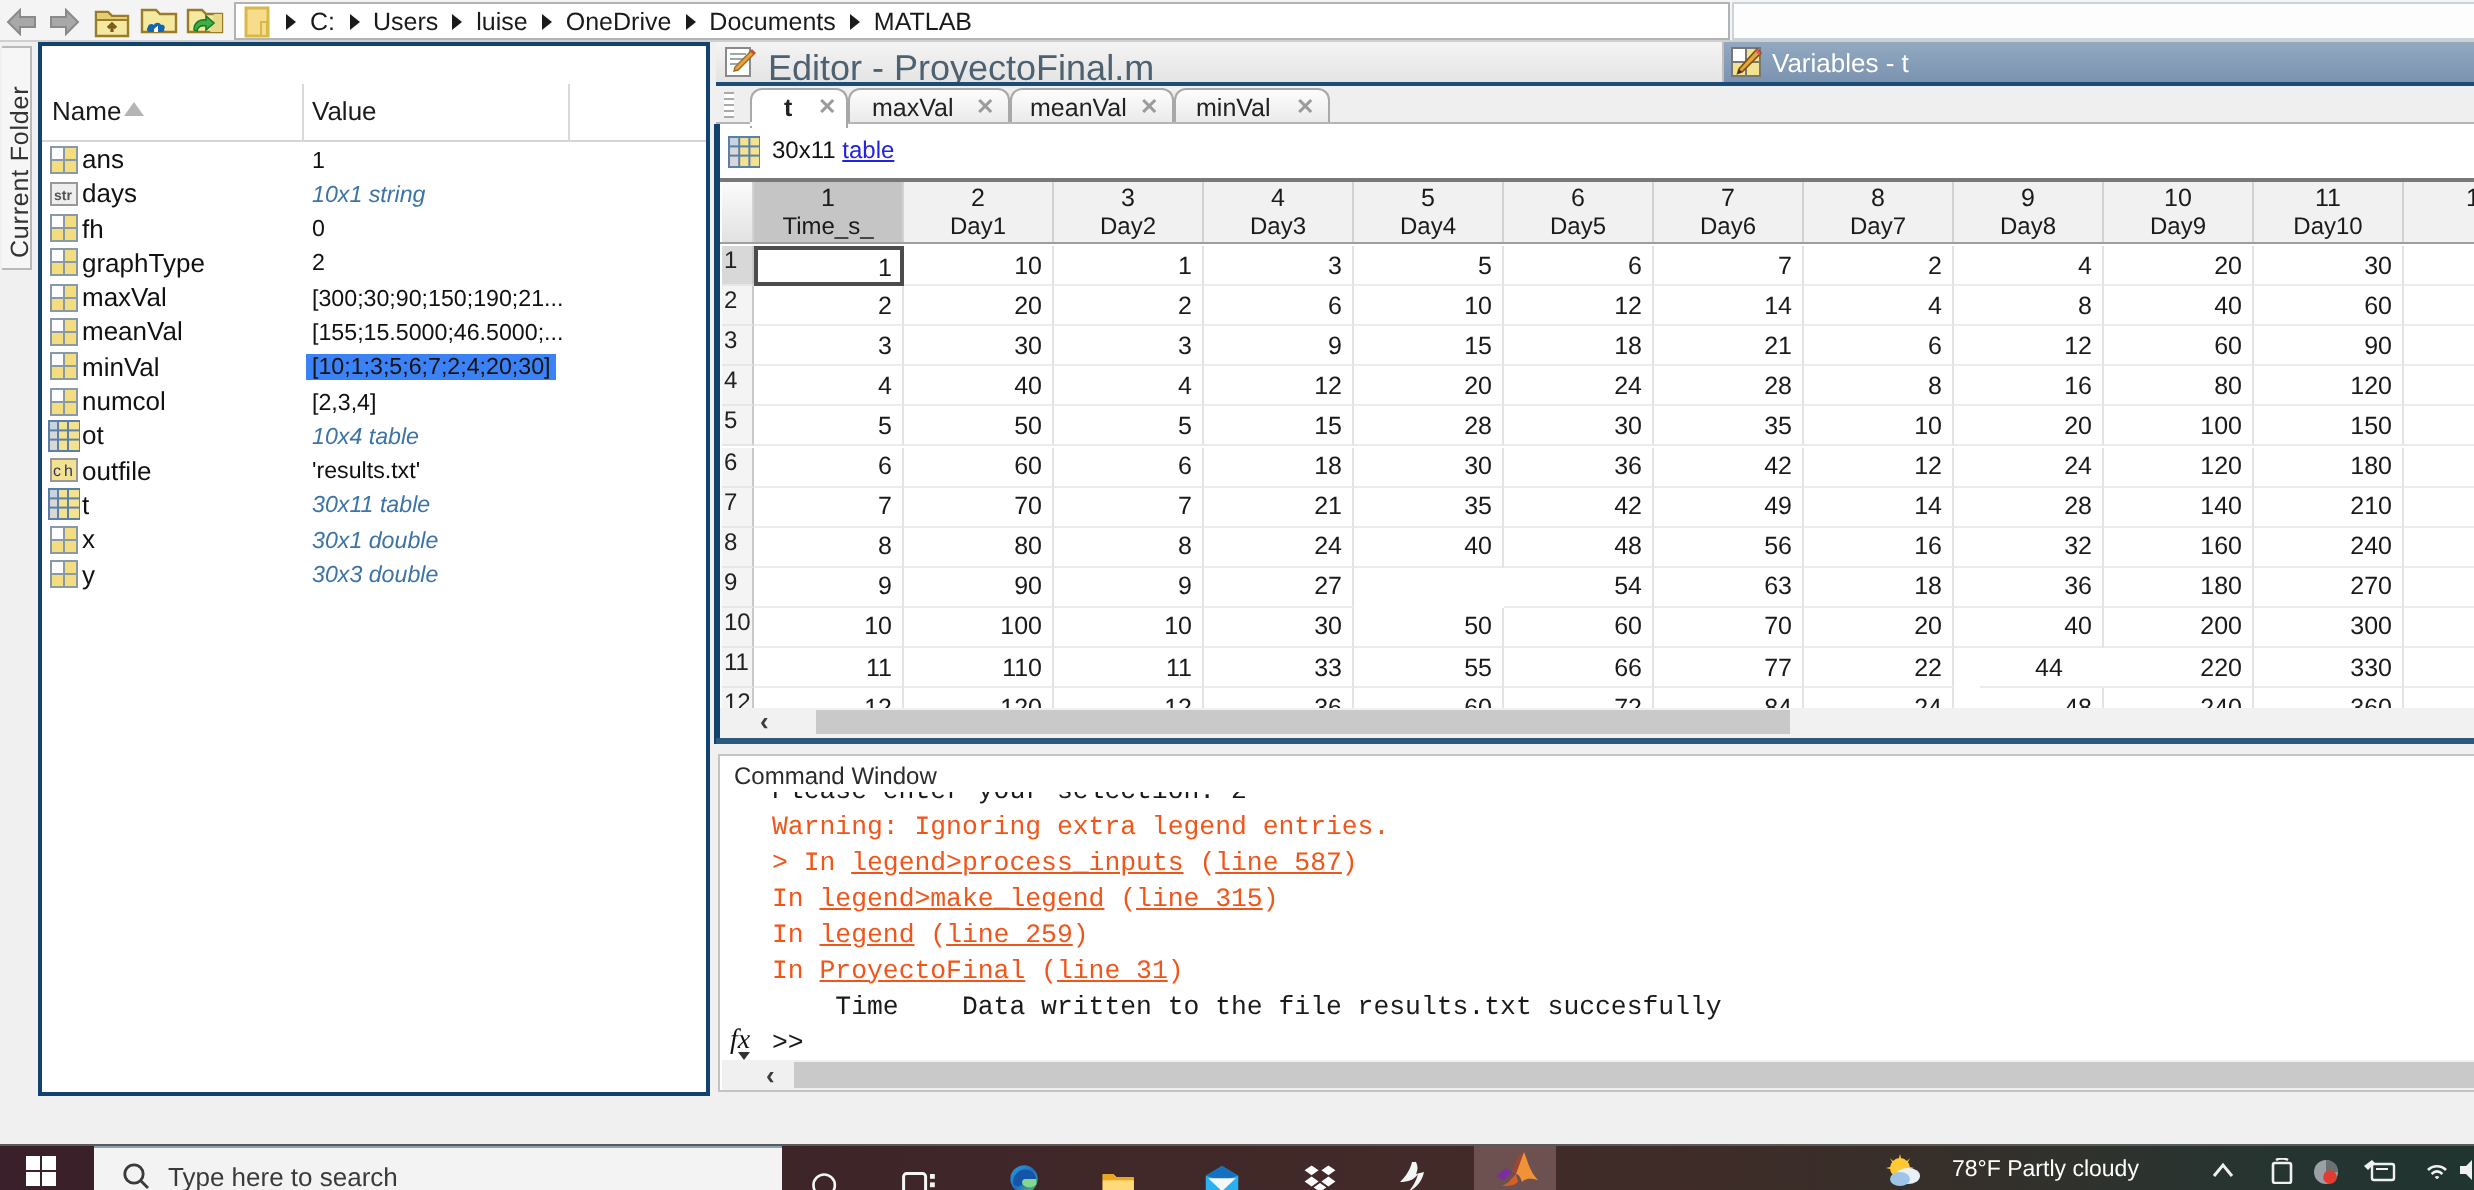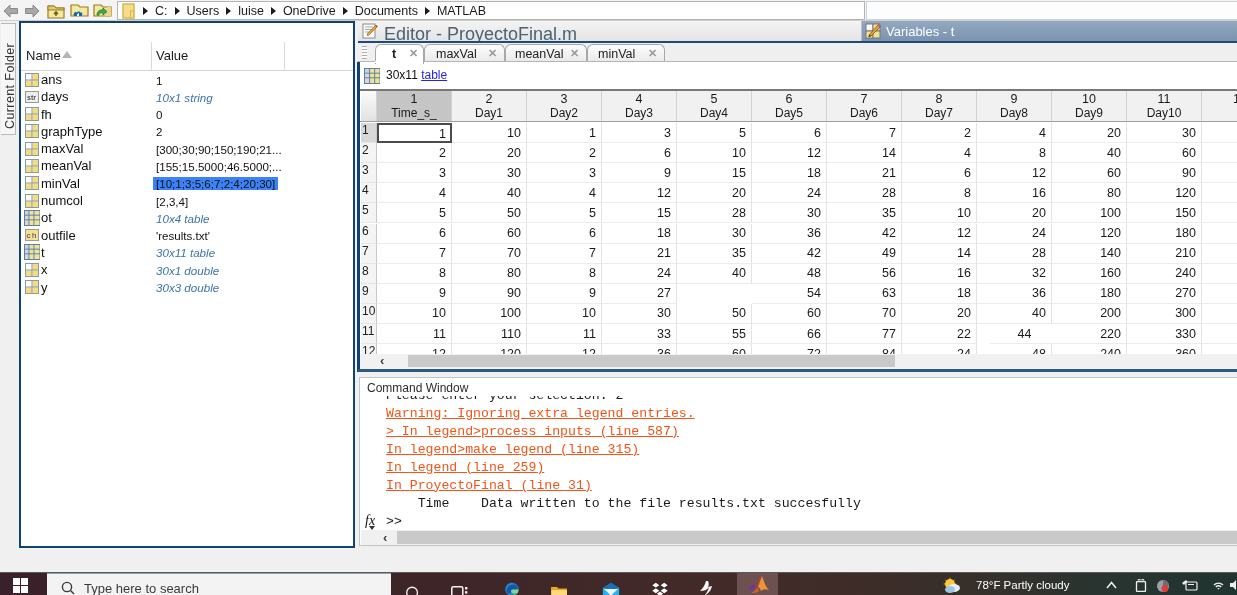--- a/index.html
+++ b/index.html
@@ -60,21 +60,21 @@
 #tscroll { left:360px; top:354px; width:877px; height:15px; background:#f1f1f1; }
 #tthumb { left:48px; top:1px; width:487px; height:12px; background:#c9c9c9; position:absolute; }
 #tarrow { position:absolute; left:20px; top:-1px; color:#3d3d3d; font-size:13px; font-weight:bold; }
 #vbotline { left:358px; top:369px; width:879px; height:3px; background:#2b5a7e; }
 
 #cmdwin { left:359px; top:377px; width:878px; height:169px; background:#fff; border:1px solid #c3c3c3; border-right:none; }
 #cmdhdr { position:absolute; left:0; top:0; width:877px; height:18px; background:#fff; font-size:12px; color:#2b2b2b; z-index:3; }
 #cmdhdr span { position:absolute; left:7px; top:3px; }
 #cmdbody { position:absolute; left:0; top:18px; width:877px; height:132px; overflow:hidden; background:#fff; }
 #cmdtext { position:absolute; left:26px; top:-9.5px; font-family:"Liberation Mono", monospace; font-size:13.2px; line-height:18px; white-space:pre; color:#1a1a1a; }
-.wrn { color:#f0551a;text-decoration:underline; }
+.wrn { color:#f0551a; }
 .wrn u { text-decoration:underline; }
 #fx { position:absolute; left:5px; top:135px; font-family:"Liberation Serif", serif; font-style:italic; font-size:14px; color:#111; z-index:4; }
 #fxtri { position:absolute; left:9px; top:148px; width:0; height:0; border-top:4px solid #333; border-left:3px solid transparent; border-right:3px solid transparent; z-index:4; }
 #cmdscroll { position:absolute; left:1px; top:152px; width:876px; height:15px; background:#f0f0f0; }
 #cmdthumb { position:absolute; left:36px; top:1px; width:840px; height:13px; background:#c9c9c9; }
 #cmdarrow { position:absolute; left:22px; top:0px; color:#3d3d3d; font-size:13px; font-weight:bold; }
 
 #taskbar { left:0; top:572px; width:1237px; height:23px; background:linear-gradient(90deg,#39202a 0%,#3b2127 10%,#3e2528 35%,#422a29 55%,#3f2c28 68%,#35302b 80%,#283430 90%,#203430 100%); border-top:1px solid #5a5a5a; }
 #searchbox { position:absolute; left:47px; top:0px; width:344px; height:23px; background:#f3f3f3; border-top:1px solid #8fa0b0; }
 #searchbox .st { position:absolute; left:37px; top:7px; font-size:13px; color:#3a3a3a; }

